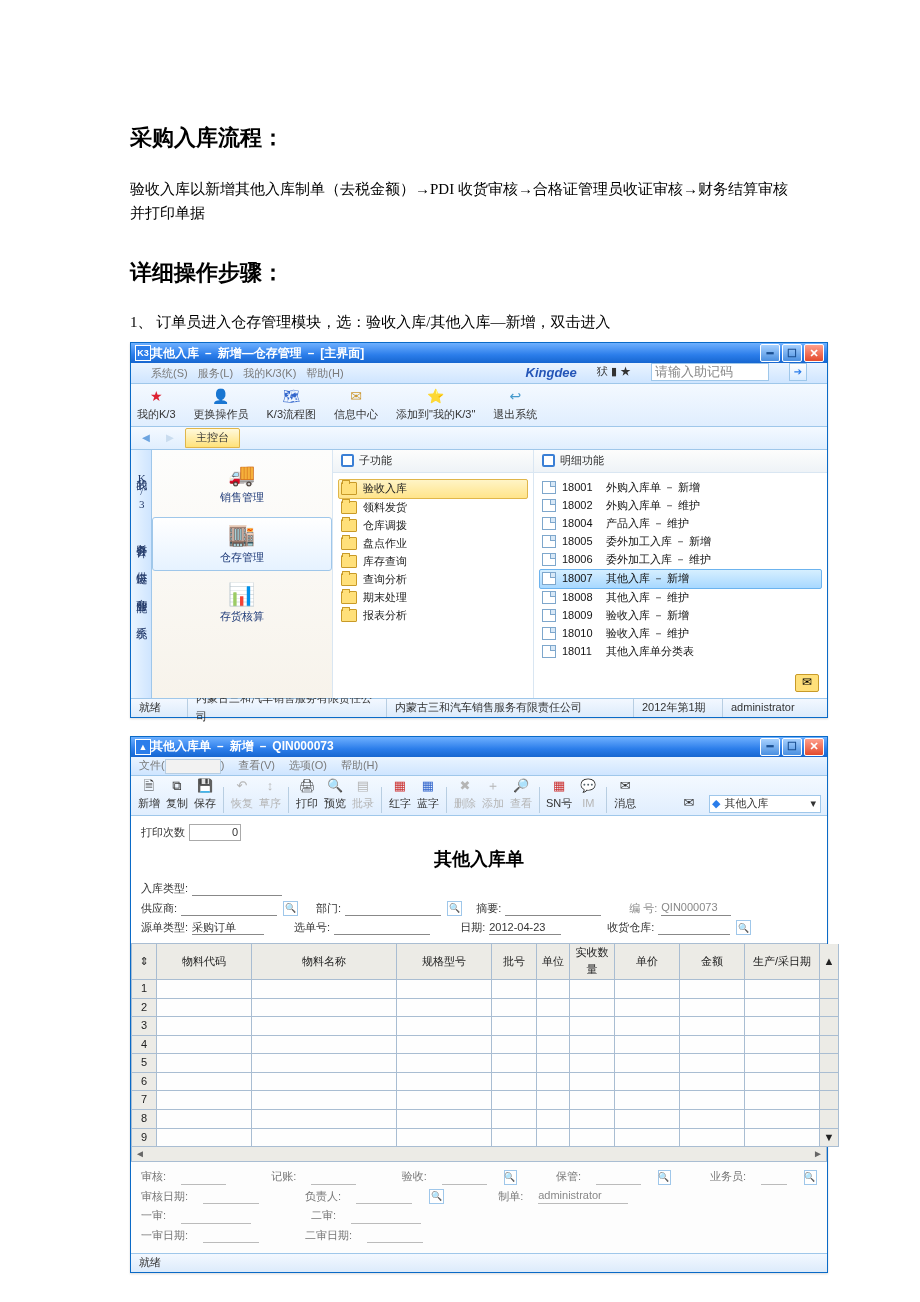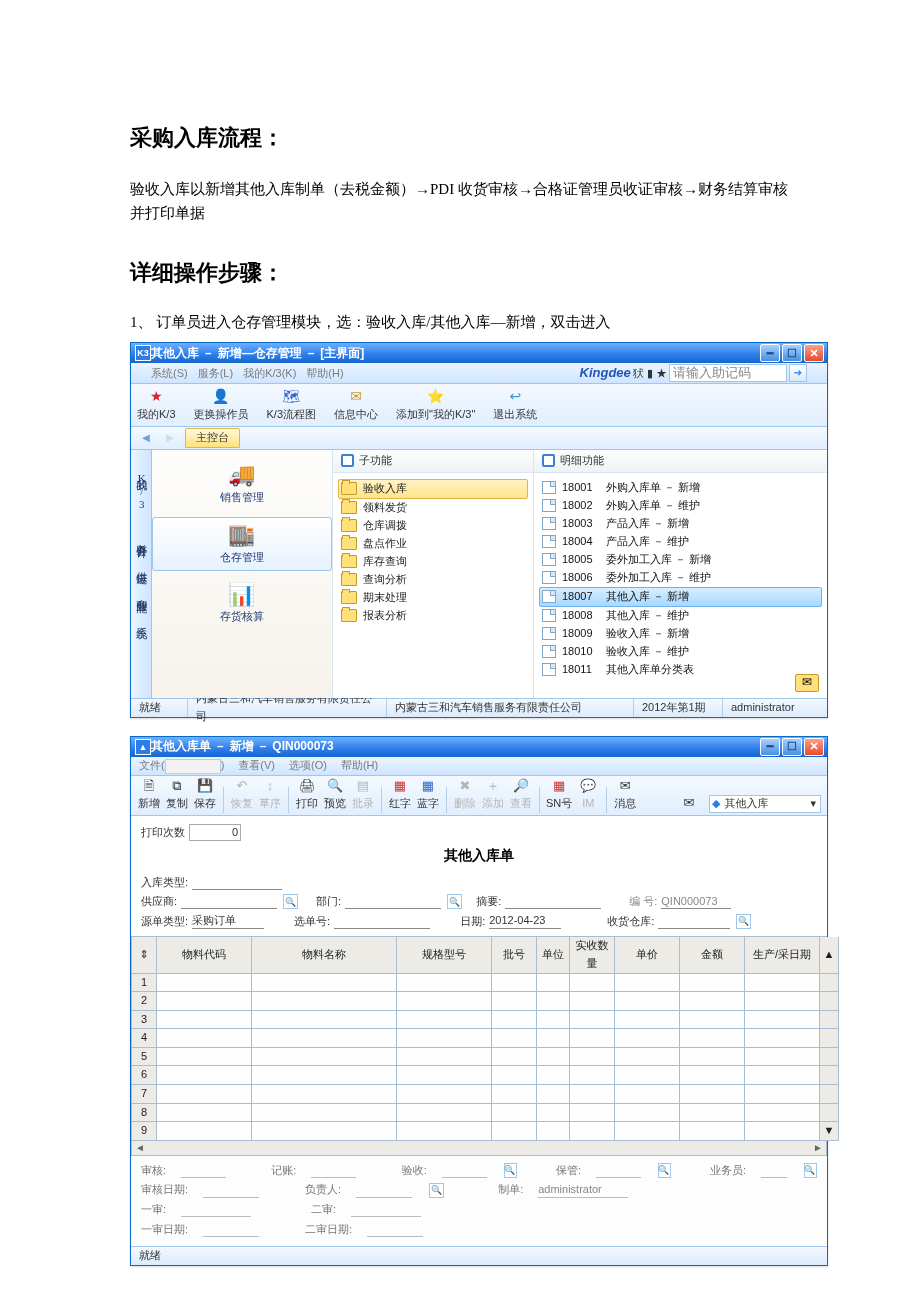--- a/index.html
+++ b/index.html
@@ -67,21 +67,21 @@
   
   .menu-bar1{
     height:20px;padding:0 20px;
     background:linear-gradient(#eaf4ff,#cfe5ff);
     border-bottom:1px solid #9fc7ea;
     display:flex;align-items:center;justify-content:space-between;
     font-size:11px;color:#7a7a7a;font-family:"Microsoft YaHei","SimSun",sans-serif;
     position:relative;
   }
   .menu-bar1 .menus{display:flex;gap:10px}
-  .menu-bar1 .right-area{display:flex;align-items:center;gap:2px;font-size:11px;color:#333}
+  .menu-bar1 .right-area{display:flex;align-items:flex-start;gap:20px;font-size:11px;color:#333}
   .brand{color:#2556b8;font-style:italic;font-weight:bold;font-size:13px;font-family:Arial,sans-serif}
   .search-box{
     width:110px;height:16px;border:1px solid #9fc7ea;background:#fff;
     color:#888;font-size:13px;padding:0 3px;display:flex;align-items:center
   }
   .tiny-arrow{
     width:16px;height:16px;border:1px solid #9fc7ea;background:linear-gradient(#fff,#d8ebff);
     display:flex;align-items:center;justify-content:center;color:#2b7dea;font-size:10px
   }
   .toolbar1{
@@ -194,21 +194,21 @@
   .tb2-right{margin-left:auto;display:flex;align-items:center;gap:8px}
   .tb2-right .module-box{
     display:flex;align-items:center;gap:4px;
     border:1px solid #9fc7ea;background:#fff;height:16px;padding:0 4px 0 2px
   }
   .form-area{
     padding:6px 10px 4px 10px;font-size:11px;color:#222;
     font-family:"Microsoft YaHei","SimSun",sans-serif;background:#fff
   }
   .form-area .title-lbl{
-    text-align:center;font-weight:bold;font-size:14px;color:#000;
+    text-align:center;font-weight:bold;font-size:18px;color:#000;
     font-family:"SimSun",serif;margin:4px 0 6px 0
   }
   .frow{display:flex;align-items:center;gap:4px;margin:2px 0;white-space:nowrap}
   .frow .lbl{color:#333}
   .fld{
     height:14px;border:none;border-bottom:1px solid #888;background:#fff;color:#333;font-size:11px;display:inline-flex;align-items:center
   }
   .fld.num{width:46px;text-align:right;justify-content:flex-end;border:1px solid #aaa;height:15px;padding:0 2px}
   .lookup{
     width:13px;height:13px;border:1px solid #9fc7ea;display:inline-flex;align-items:center;justify-content:center;
@@ -387,25 +387,20 @@
           <div class="detail-list" id="detailList">
               <div class="di">
                 <span class="page-ic"></span>
                 <span style="width:38px">18001</span>
                 <span>外购入库单 － 新增</span>
               </div>
               <div class="di">
                 <span class="page-ic"></span>
                 <span style="width:38px">18002</span>
                 <span>外购入库单 － 维护</span>
-              </div>
-              <div class="di">
-                <span class="page-ic"></span>
-                <span style="width:38px">18003</span>
-                <span>产品入库 － 新增</span>
               </div>
               <div class="di">
                 <span class="page-ic"></span>
                 <span style="width:38px">18004</span>
                 <span>产品入库 － 维护</span>
               </div>
               <div class="di">
                 <span class="page-ic"></span>
                 <span style="width:38px">18005</span>
                 <span>委外加工入库 － 新增</span>

